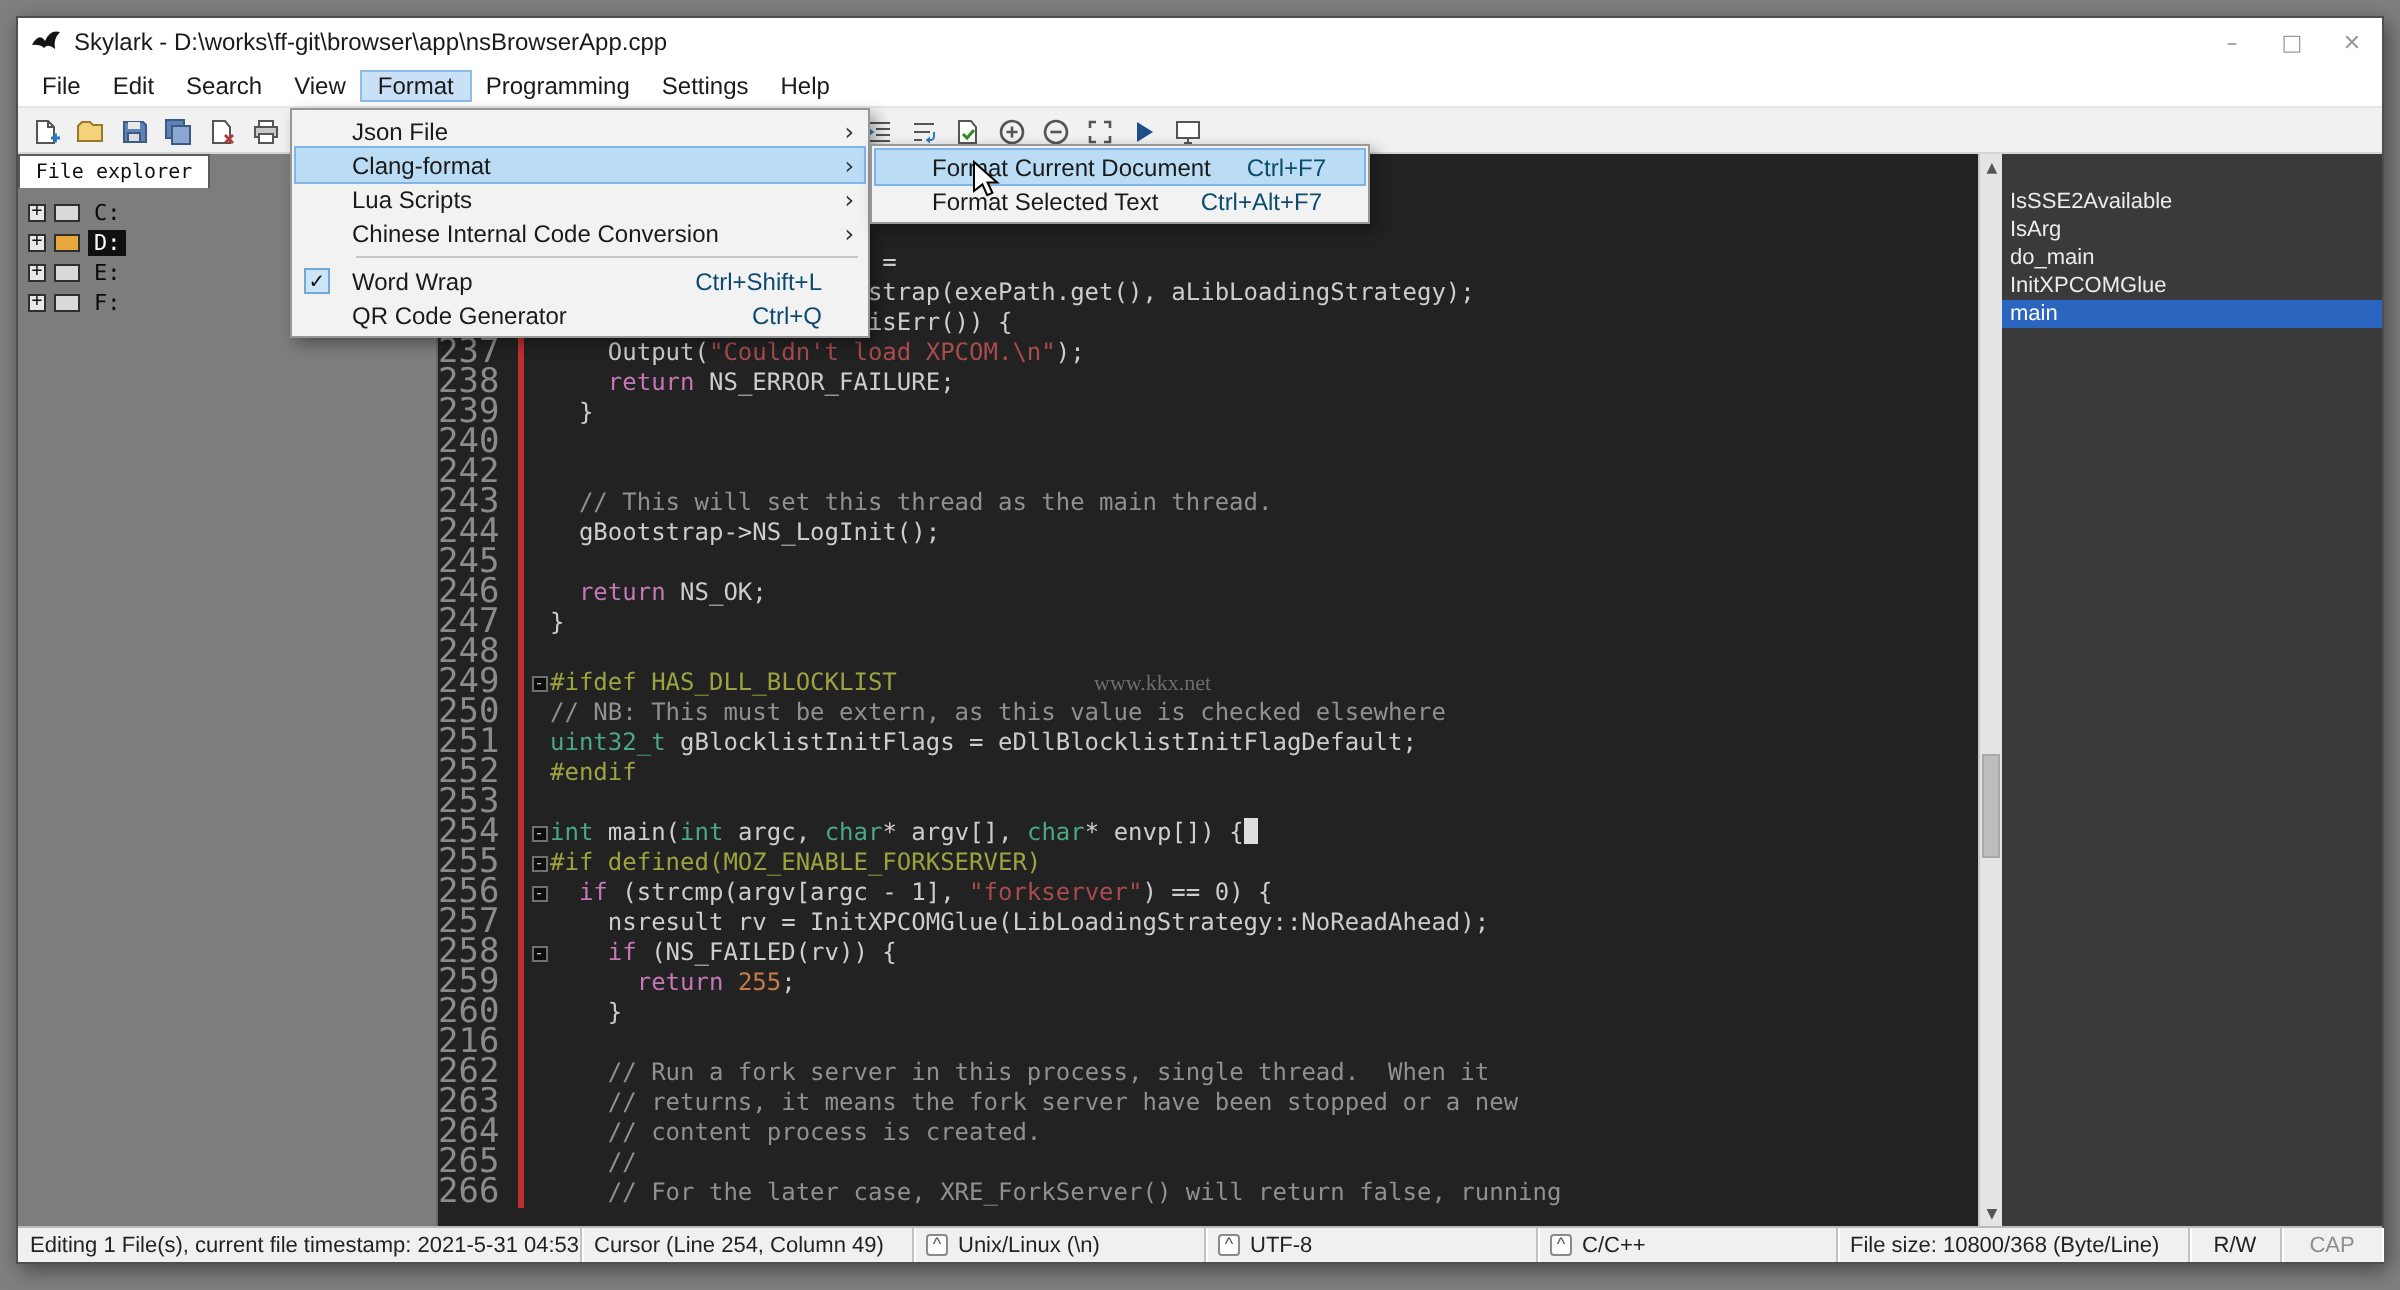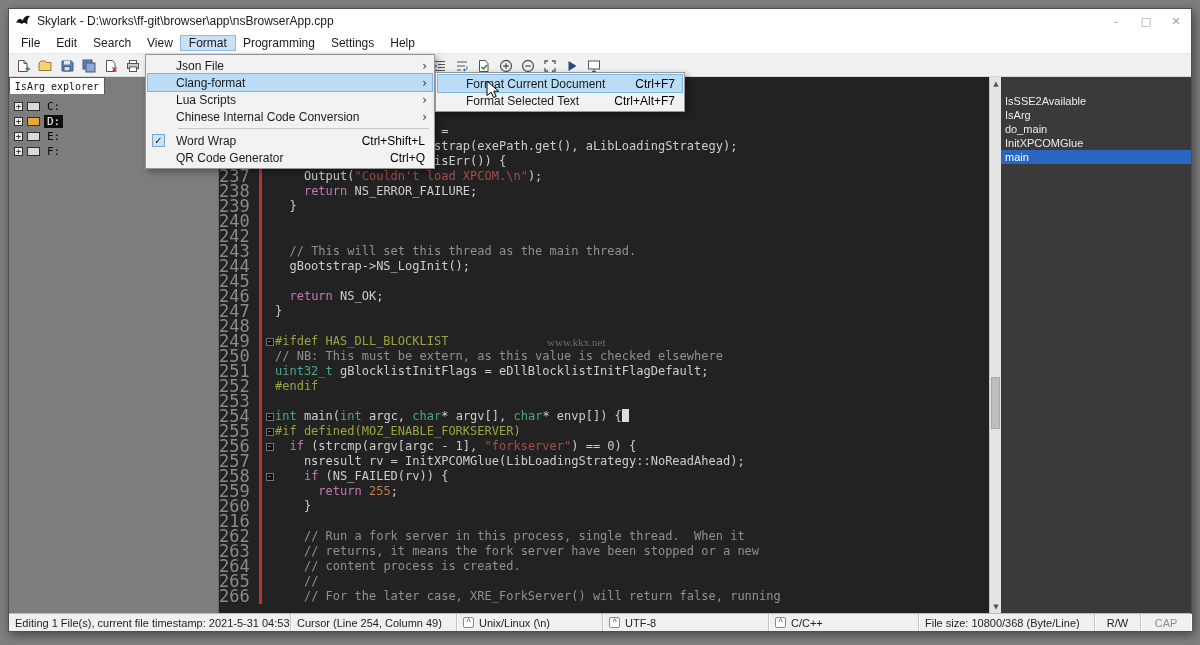--- a/index.html
+++ b/index.html
@@ -65,21 +65,21 @@
   .sb-seg:nth-child(7){width:46px}.sb-seg:nth-child(8){flex:1;border-right:none}
   .sb-ico{width:11px;height:11px;border:1px solid #8a8a8a;border-radius:2px;font-size:9px;line-height:9px;text-align:center;color:#555;margin-right:5px;flex:none;background:#fdfdfd}
   
   .dropdown{position:absolute;left:145px;top:54px;width:290px;background:#f2f2f2;border:1px solid #979797;box-shadow:3px 3px 7px rgba(0,0,0,.35);padding:2px;z-index:40;font-size:12px}
   .submenu{position:absolute;left:435px;top:72px;width:250px;background:#f2f2f2;border:1px solid #979797;box-shadow:3px 3px 7px rgba(0,0,0,.35);padding:2px;z-index:41;font-size:12px}
   .dd-item{height:17px;display:flex;align-items:center;padding:0 5px 0 4px;color:#1a1a1a;white-space:nowrap}
   .dd-item.hl{background:#badcf5;outline:1px solid #7fb6e8}
   .dd-check{width:13px;height:13px;margin-right:11px;flex:none;display:flex;align-items:center;justify-content:center;font-size:10px;color:#111}
   .dd-check.checked{background:#cde4f7;border:1px solid #70a8d8}
   .dd-label{flex:1}
-  .dd-short{margin-left:18px;margin-right:2px;color:#000000}
+  .dd-short{margin-left:18px;margin-right:16px;color:#0c4a6e}
   .dd-arrow{margin-left:12px;color:#333;font-family:"DejaVu Sans",sans-serif}
   .dd-sep{height:1px;background:#c6c6c6;margin:3px 3px 3px 30px}
   
   .mouse{position:absolute;left:486px;top:80px;z-index:99}
 </style>
 </head>
 <body>
 
 <div class="window">
 
@@ -197,21 +197,21 @@
             <path d="M6 13.5h4M8 11v2.5" stroke="#555"></path>
           </svg>
         </span>
       </div>
   </div>
 
   <div class="content">
 
     <div class="left-panel">
       <div class="fe-tabrow">
-        <div class="fe-tab">IsArg explorer</div>
+        <div class="fe-tab">File explorer</div>
       </div>
       <div class="fe-tree">
           <div class="tree-row">
             <span class="expander">+</span>
             <span class="drive"></span>
             <span class="tree-label">C:</span>
           </div>
           <div class="tree-row">
             <span class="expander">+</span>
             <span class="drive sel"></span>

